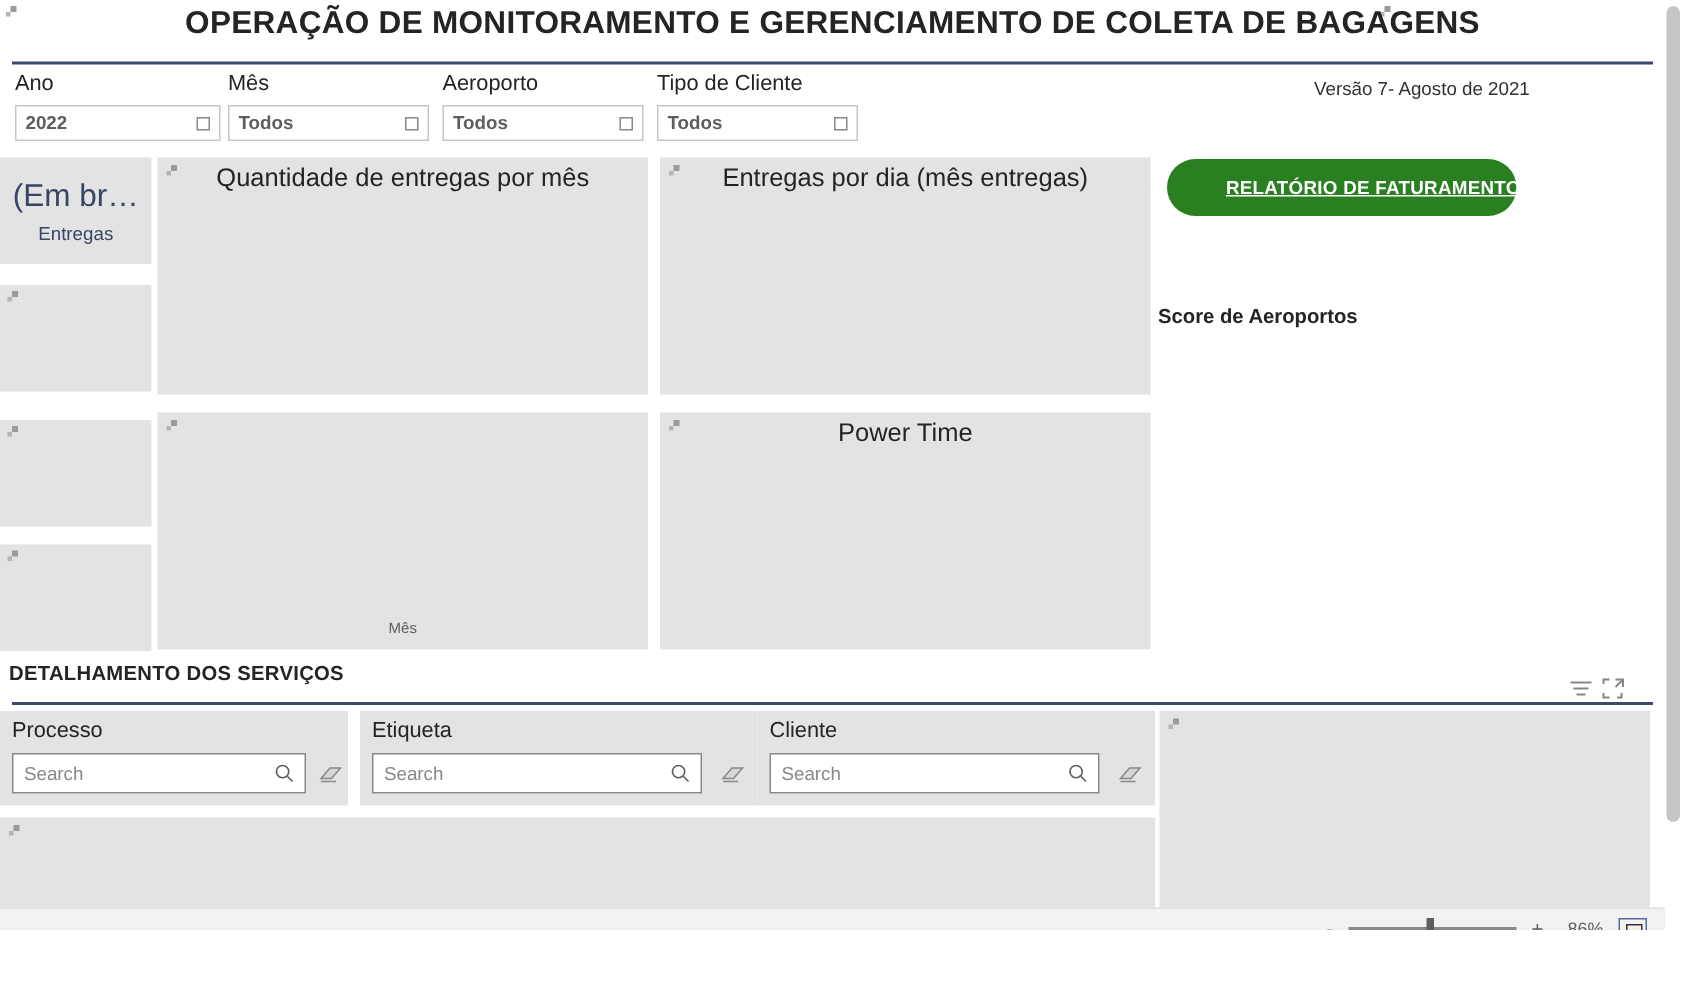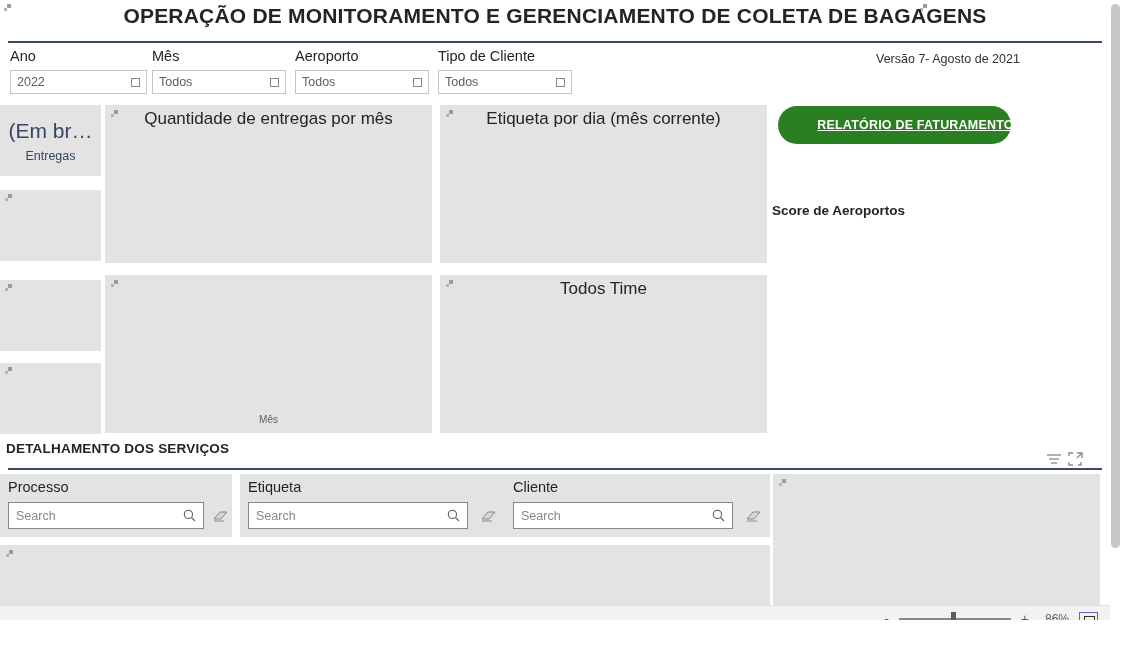--- a/index.html
+++ b/index.html
@@ -73,20 +73,21 @@
   .slicer-box {
     width: 144px; height: 24px;
     border: 1px solid #c8c6c4;
     background: #ffffff;
     display: flex;
     align-items: center;
     padding: 0 6px;
     font-size: 12.5px;
     color: #605e5c;
     position: relative;
+    font-weight: bold;
   }
   .slicer-box .val { flex: 1; white-space: nowrap; overflow: hidden; }
   .slicer-box .caret {
     width: 9px; height: 9px;
     border: 1px solid #8a8886;
     display: inline-block;
   }
   #slicer-ano   { left: 10px;  top: 48px; }
   #slicer-mes   { left: 152px; top: 48px; }
   #slicer-aero  { left: 295px; top: 48px; }
@@ -419,31 +420,31 @@
       <span class="pin" style="left:5px; top:4px;"></span>
     </div>
 
     <div class="visual" id="vis-qtd-mes">
       <span class="pin" style="left:6px; top:5px;"></span>
       <div class="visual-title">Quantidade de entregas por mês</div>
     </div>
 
     <div class="visual" id="vis-entregas-dia">
       <span class="pin" style="left:6px; top:5px;"></span>
-      <div class="visual-title">Etiqueta por dia (mês corrente)</div>
+      <div class="visual-title">Entregas por dia (mês entregas)</div>
     </div>
 
     <div class="visual" id="vis-emergencial">
       <span class="pin" style="left:6px; top:5px;"></span>
       <div class="axis-label">Mês</div>
     </div>
 
     <div class="visual" id="vis-leadtime">
       <span class="pin" style="left:6px; top:5px;"></span>
-      <div class="visual-title">Todos Time</div>
+      <div class="visual-title">Power Time</div>
     </div>
 
     <div id="btn-faturamento">
       <span>RELATÓRIO DE FATURAMENTO</span>
     </div>
     <div id="score-aeroportos">Score de Aeroportos</div>
 
     <div id="detail-heading">DETALHAMENTO DOS SERVIÇOS</div>
     <div id="detail-rule"></div>
 

